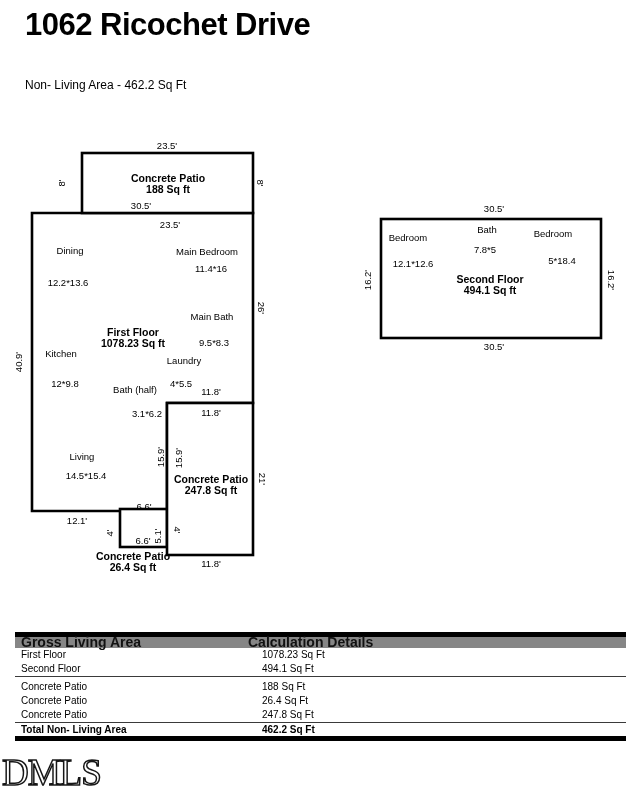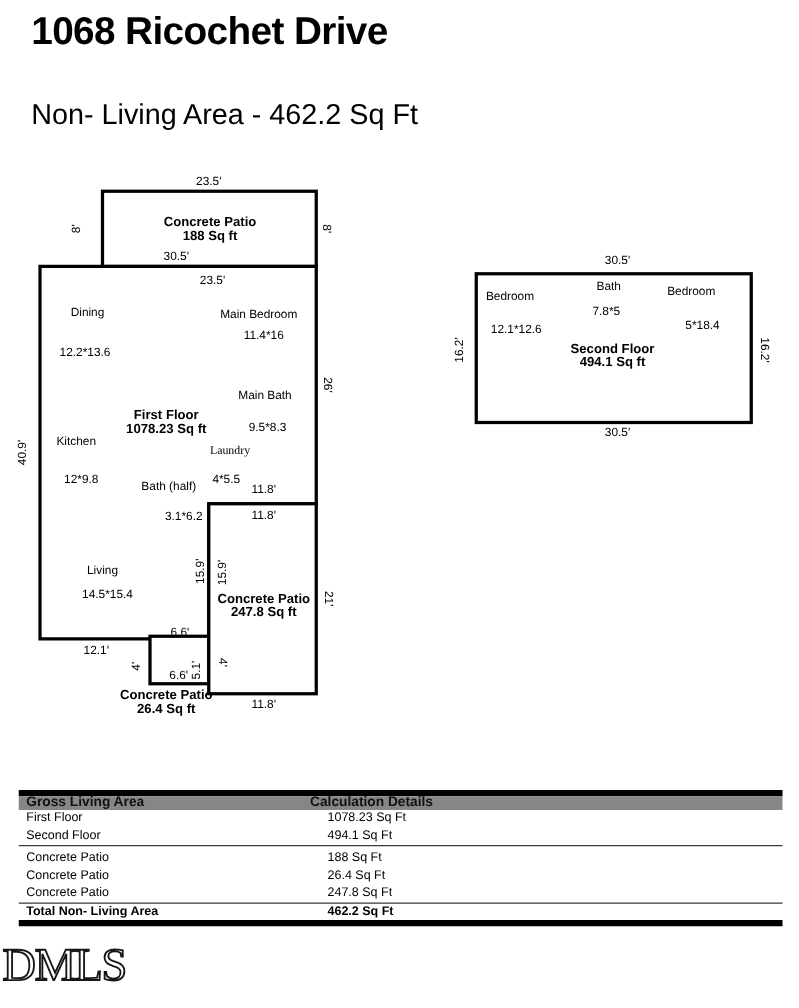--- a/index.html
+++ b/index.html
@@ -3,58 +3,58 @@
 <meta charset="utf-8">
 <style>
   html,body { margin:0; padding:0; background:#fff; }
   .canvas { position:relative; width:639px; height:806px; background:#fff;
             font-family:"Liberation Sans",sans-serif; color:#000; overflow:hidden; }
 
   
   .page-title { position:absolute; left:25px; top:6px; font-size:31px; line-height:38px;
                 font-weight:700; letter-spacing:-0.5px; white-space:nowrap; }
   .page-sub1 { position:absolute; left:25px; top:49px; font-size:17.5px; white-space:nowrap; }
-  .page-sub2 { position:absolute; left:25px; top:78px; font-size:23px; white-space:nowrap; }
+  .page-sub2 { position:absolute; left:25px; top:78px; font-size:12px; white-space:nowrap; }
 
   
   svg.plan { position:absolute; left:0; top:0; }
   svg.plan * { fill:#fff; stroke:#000; stroke-width:2.6px; }
   .plan-label { position:absolute; font-size:9.5px; line-height:10px; white-space:nowrap;
                 transform:translate(-50%,-50%); text-align:center; }
   .plan-label.b { font-weight:700; font-size:10.5px; }
   .plan-label.rot-l { transform:translate(-50%,-50%) rotate(-90deg); }
   .plan-label.rot-r { transform:translate(-50%,-50%) rotate(90deg); }
 
   
   .sum-table { position:absolute; left:15px; top:632px; width:611px; font-size:10px; }
   .bar { height:5px; background:#000; }
   .t-title { height:18px; line-height:18px; width:514px; text-align:center;
              font-weight:700; font-size:10.5px; }
   .gray-row { height:11px; line-height:11px; background:#868686; position:relative;
-              font-weight:700; font-size:11px; color:#111; }
+              font-weight:700; font-size:14px; color:#111; }
   .trow { height:14px; line-height:14px; position:relative; }
   .trow.total { font-weight:700; height:15px; line-height:15px; }
   .trow.total2 { font-weight:700; height:13px; line-height:13px; }
   .c1 { position:absolute; left:6px; white-space:nowrap; }
   .c2 { position:absolute; left:247px; white-space:nowrap; }
   .gray-row .c2 { left:233px; }
   .divider { height:1px; background:#3a3a3a; }
   .gap { height:3px; }
 
   
   .watermark { position:absolute; left:2px; top:756px; font-family:"Liberation Serif",serif;
                font-size:37px; line-height:34px; letter-spacing:-1px; color:transparent;
                -webkit-text-stroke:1.5px #161616; }
 </style>
 </head>
 <body>
 
 <div class="canvas">
 
-  <div class="page-title">1068 Ricochet Drive</div>
+  <div class="page-title">1062 Ricochet Drive</div>
   <div class="page-sub2">Non- Living Area - 462.2 Sq Ft</div>
 
   <svg class="plan" width="639" height="600" viewBox="0 0 639 600">
     <polygon points="32,213 253,213 253,403 167,403 167,511 32,511"></polygon>
     <rect x="82" y="153" width="171" height="60"></rect>
     <rect x="120" y="509" width="47" height="38"></rect>
     <rect x="167" y="403" width="86" height="152"></rect>
     <rect x="381" y="219" width="220" height="119"></rect>
   </svg>
 
@@ -68,21 +68,21 @@
       <div class="plan-label" style="left: 170px; top: 225px;">23.5'</div>
       <div class="plan-label" style="left: 70px; top: 251px;">Dining</div>
       <div class="plan-label" style="left: 207px; top: 252px;">Main Bedroom</div>
       <div class="plan-label" style="left: 211px; top: 269px;">11.4*16</div>
       <div class="plan-label" style="left: 68px; top: 283px;">12.2*13.6</div>
       <div class="plan-label" style="left: 212px; top: 317px;">Main Bath</div>
       <div class="plan-label b" style="left: 133px; top: 332px;">First Floor</div>
       <div class="plan-label b" style="left: 133px; top: 343px;">1078.23 Sq ft</div>
       <div class="plan-label" style="left: 214px; top: 343px;">9.5*8.3</div>
       <div class="plan-label" style="left: 61px; top: 354px;">Kitchen</div>
-      <div class="plan-label" style="left: 184px; top: 361px; font-family: Liberation Serif, serif;">Laundry</div>
+      <div class="plan-label" style="left: 184px; top: 361px;">Laundry</div>
       <div class="plan-label" style="left: 65px; top: 384px;">12*9.8</div>
       <div class="plan-label" style="left: 135px; top: 390px;">Bath (half)</div>
       <div class="plan-label" style="left: 181px; top: 384px;">4*5.5</div>
       <div class="plan-label" style="left: 211px; top: 392px;">11.8'</div>
       <div class="plan-label rot-r" style="left: 261px; top: 308px;">26'</div>
       <div class="plan-label rot-l" style="left: 19px; top: 362px;">40.9'</div>
       <div class="plan-label" style="left: 147px; top: 414px;">3.1*6.2</div>
       <div class="plan-label" style="left: 211px; top: 413px;">11.8'</div>
       <div class="plan-label rot-l" style="left: 161px; top: 457px;">15.9'</div>
       <div class="plan-label rot-l" style="left: 179px; top: 458px;">15.9'</div>

